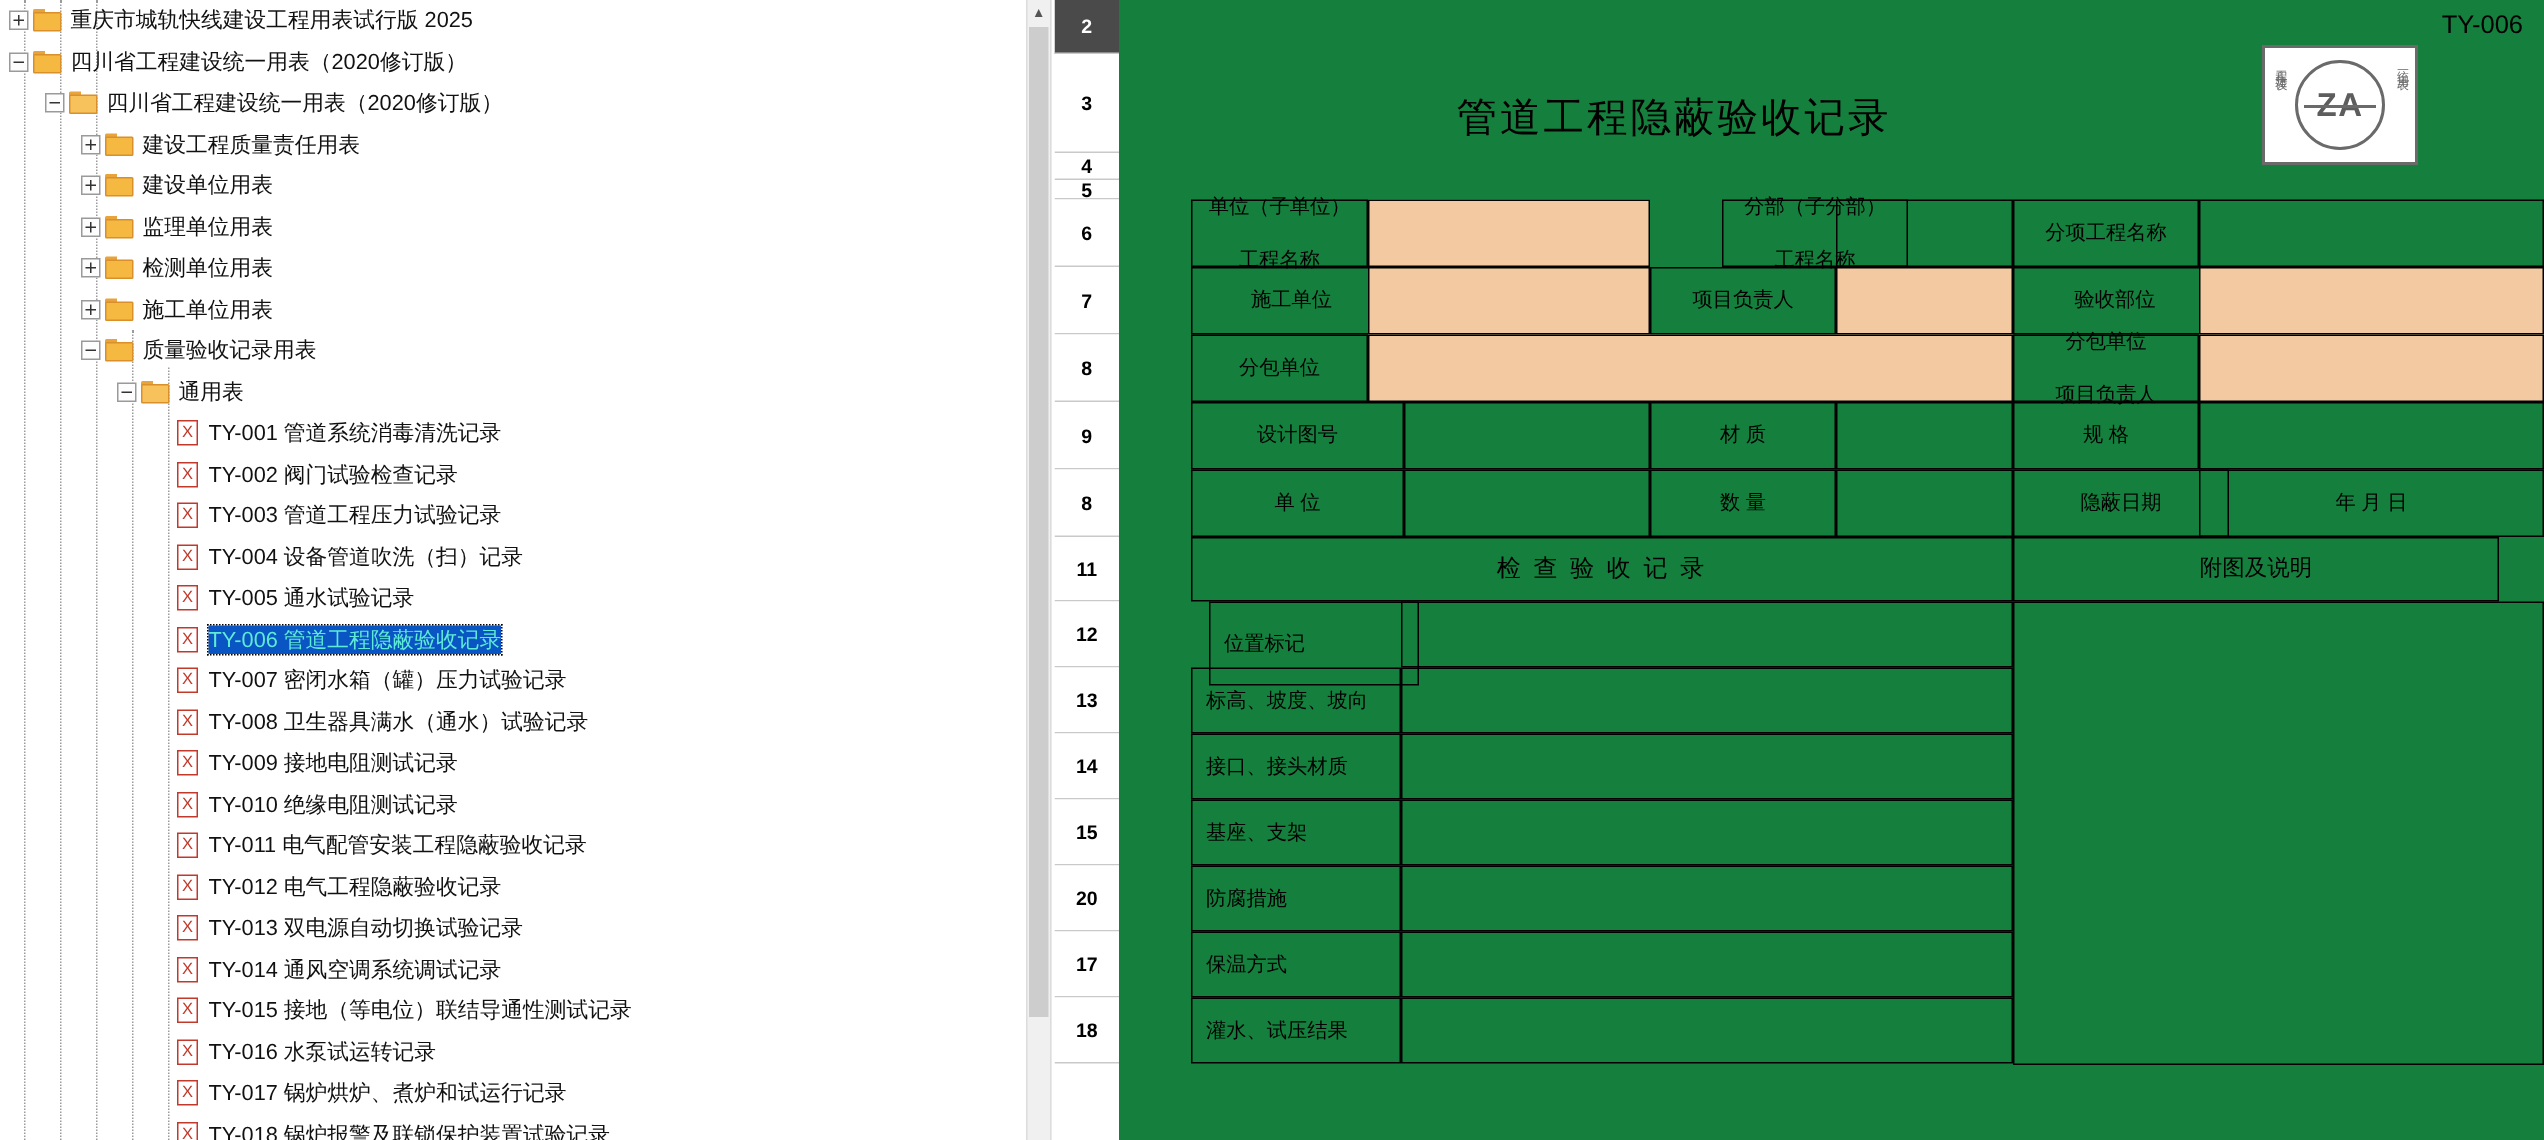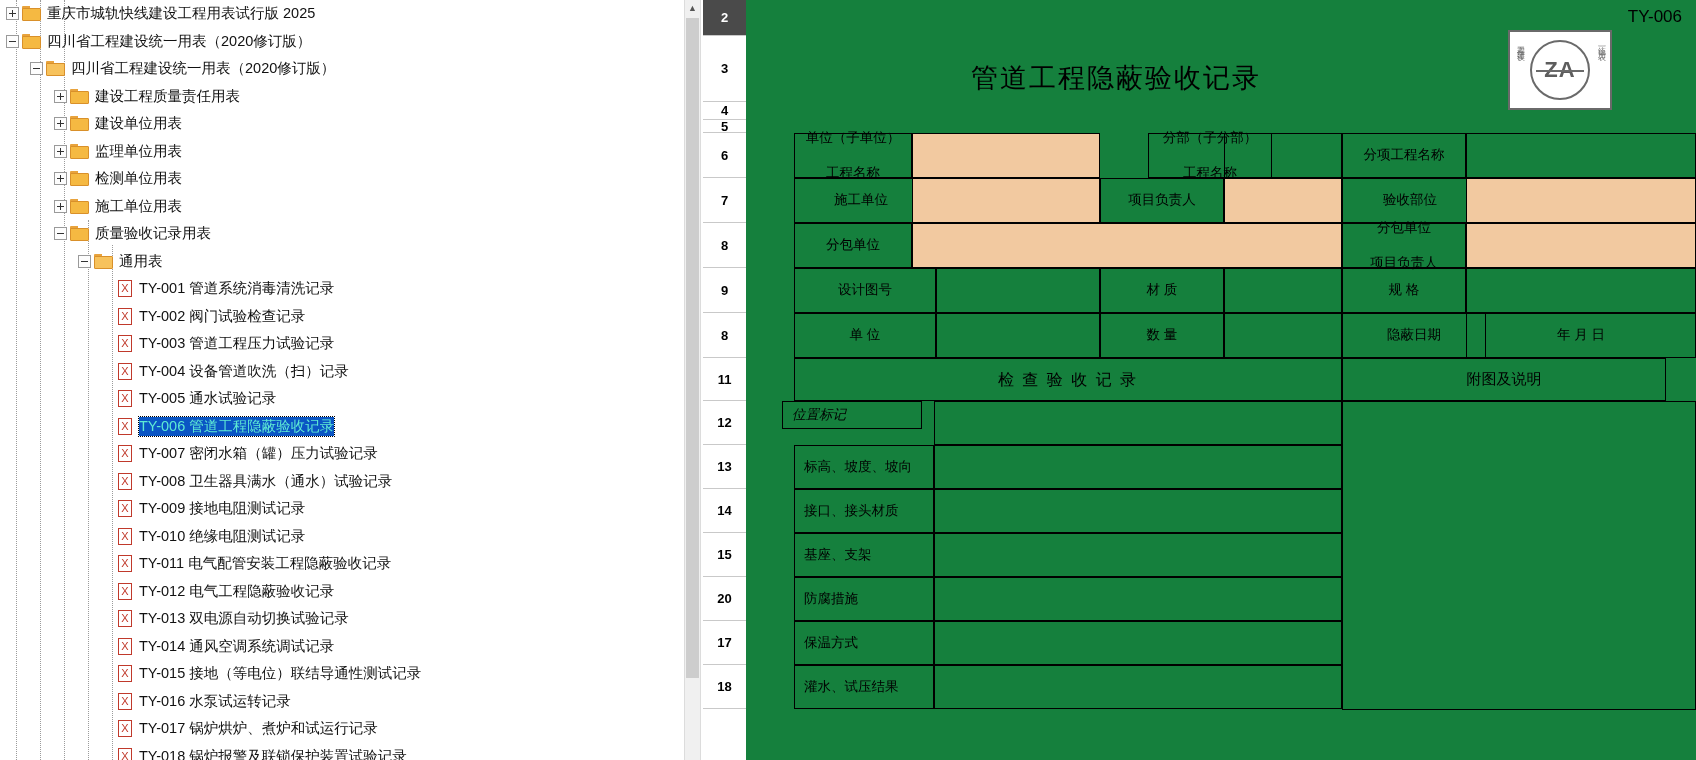--- a/index.html
+++ b/index.html
@@ -521,21 +521,21 @@
       <div class="cell b-all" style="left:190px; top:313px; width:164px; height:45px;"></div>
       <div class="cell b-all lbl" style="left:354px; top:313px; width:124px; height:45px;">数    量</div>
       <div class="cell b-all" style="left:478px; top:313px; width:118px; height:45px;"></div>
       <div class="cell b-all lbl" style="left:596px; top:313px; width:144px; height:45px;">隐蔽日期</div>
       <div class="cell b-all lbl" style="left:720px; top:313px; width:230px; height:45px;">年  月  日</div>
 
       <div class="cell b-all" style="left:48px; top:358px; width:548px; height:43px; font-size:16px; letter-spacing:2px;">检  查  验  收  记  录</div>
       <div class="cell b-all" style="left:596px; top:358px; width:324px; height:43px; font-size:15px;">附图及说明</div>
 
       <div id="check-rows">
-          <div class="cell b-all lbl lbl-left" style="left: 36px; top: 401px; width: 140px; height: 28px; font-style: italic;">位置标记</div>
+          <div class="cell b-all lbl lbl-left" style="left: 60px; top: 401px; width: 140px; height: 56px;">位置标记</div>
           <div class="cell b-all" style="left: 188px; top: 401px; width: 408px; height: 44px;"></div>
           <div class="cell b-all lbl lbl-left" style="left: 48px; top: 445px; width: 140px; height: 44px;">标高、坡度、坡向</div>
           <div class="cell b-all" style="left: 188px; top: 445px; width: 408px; height: 44px;"></div>
           <div class="cell b-all lbl lbl-left" style="left: 48px; top: 489px; width: 140px; height: 44px; text-align: right;">接口、接头材质</div>
           <div class="cell b-all" style="left: 188px; top: 489px; width: 408px; height: 44px;"></div>
           <div class="cell b-all lbl lbl-left" style="left: 48px; top: 533px; width: 140px; height: 44px;">基座、支架</div>
           <div class="cell b-all" style="left: 188px; top: 533px; width: 408px; height: 44px;"></div>
           <div class="cell b-all lbl lbl-left" style="left: 48px; top: 577px; width: 140px; height: 44px;">防腐措施</div>
           <div class="cell b-all" style="left: 188px; top: 577px; width: 408px; height: 44px;"></div>
           <div class="cell b-all lbl lbl-left" style="left: 48px; top: 621px; width: 140px; height: 44px;">保温方式</div>

